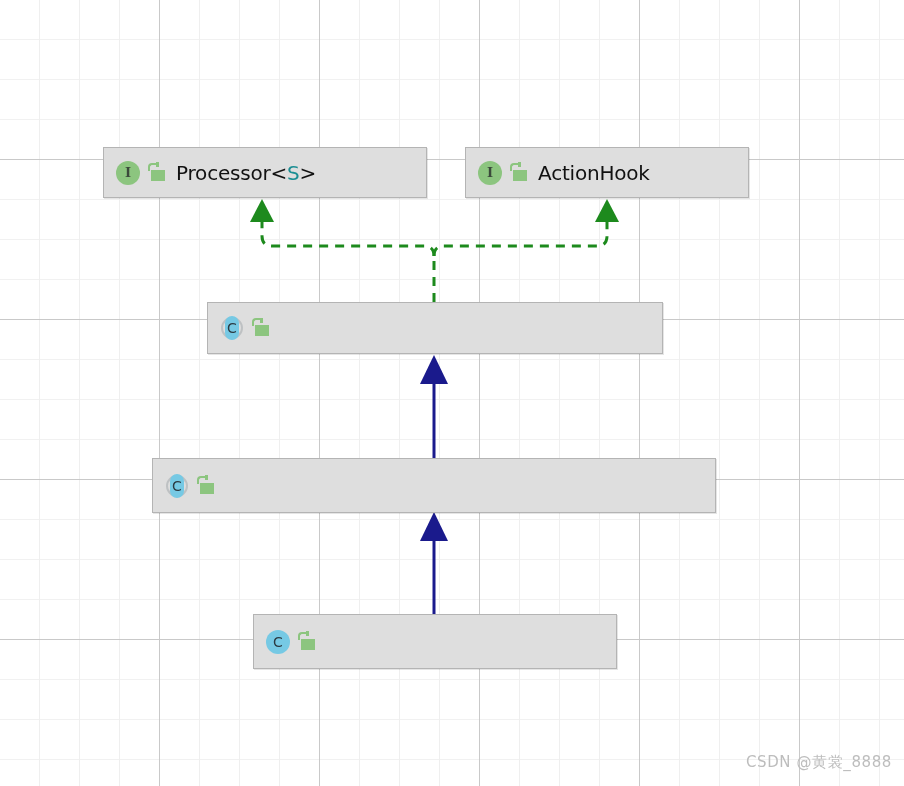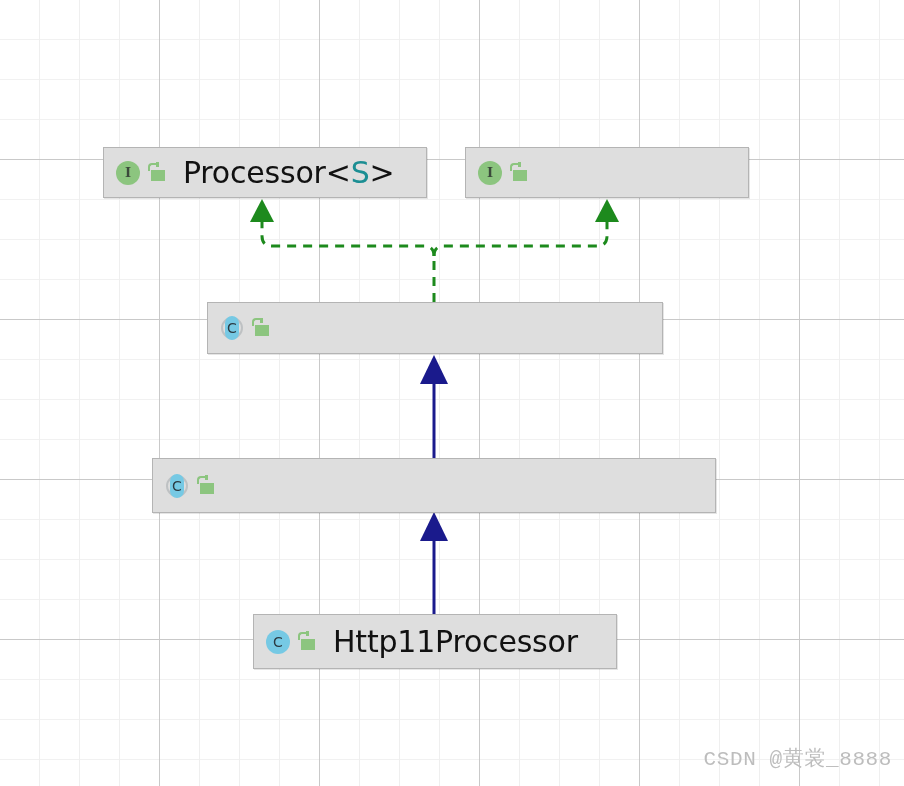--- a/index.html
+++ b/index.html
@@ -37,25 +37,25 @@
     box-sizing: border-box;
     background: #dedede;
     border: 1px solid #b4b4b4;
     box-shadow: 1px 1px 0 rgba(0,0,0,0.10);
     display: flex;
     align-items: center;
     padding: 0 14px 0 11px;
     white-space: nowrap;
   }
   .node-label {
-    font-size: 30px;
+    font-size: 20px;
     color: #111111;
     line-height: 1;
     letter-spacing: -0.2px;
-    margin-left: 17px;
+    margin-left: 10px;
   }
   .node-label .gen {
     color: #1b8e93;
   }
   .node-label .ang {
     color: #111111;
   }
 
   
   .icon-wrap {
@@ -185,25 +185,24 @@
     left: 0; top: 0;
     width: 904px; height: 786px;
     pointer-events: none;
   }
 
   
   .watermark {
     position: absolute;
     right: 12px;
     bottom: 14px;
-    font-size: 21px;
+    font-size: 15px;
     color: #bdbdbd;
     letter-spacing: 0.6px;
     user-select: none;
-    font-family: Liberation Mono, monospace;
   }
 </style>
 </head>
 <body>
 
 <div id="canvas">
 
   <svg class="connector-layer" viewBox="0 0 904 786" width="904" height="786">
 
     <g>
@@ -249,20 +248,21 @@
       <span class="kind-icon">
         <span class="iface-circle">
             <span class="glyph">I</span>
           </span>
       </span>
       <span class="lock-icon">
         <span class="lock-shackle"></span>
         <span class="lock-body"></span>
       </span>
     </span>
+    <span class="node-label"><span>ActionHook</span></span>
   </div>
 
   <div class="node" style="left:207px; top:302px; width:456px; height:52px;">
     <span class="icon-wrap">
       <span class="kind-icon">
         <span class="abs-icon">
           <span class="abs-arc"></span>
           <span class="abs-core">
               <span class="glyph">C</span>
             </span>
@@ -297,18 +297,17 @@
       <span class="kind-icon">
         <span class="class-circle">
             <span class="glyph">C</span>
           </span>
       </span>
       <span class="lock-icon">
         <span class="lock-shackle"></span>
         <span class="lock-body"></span>
       </span>
     </span>
-    <span class="node-label"><span>Http11Processor</span></span>
   </div>
 
   <div class="watermark">CSDN @黄裳_8888</div>
 
 </div>
 
 </body></html>

